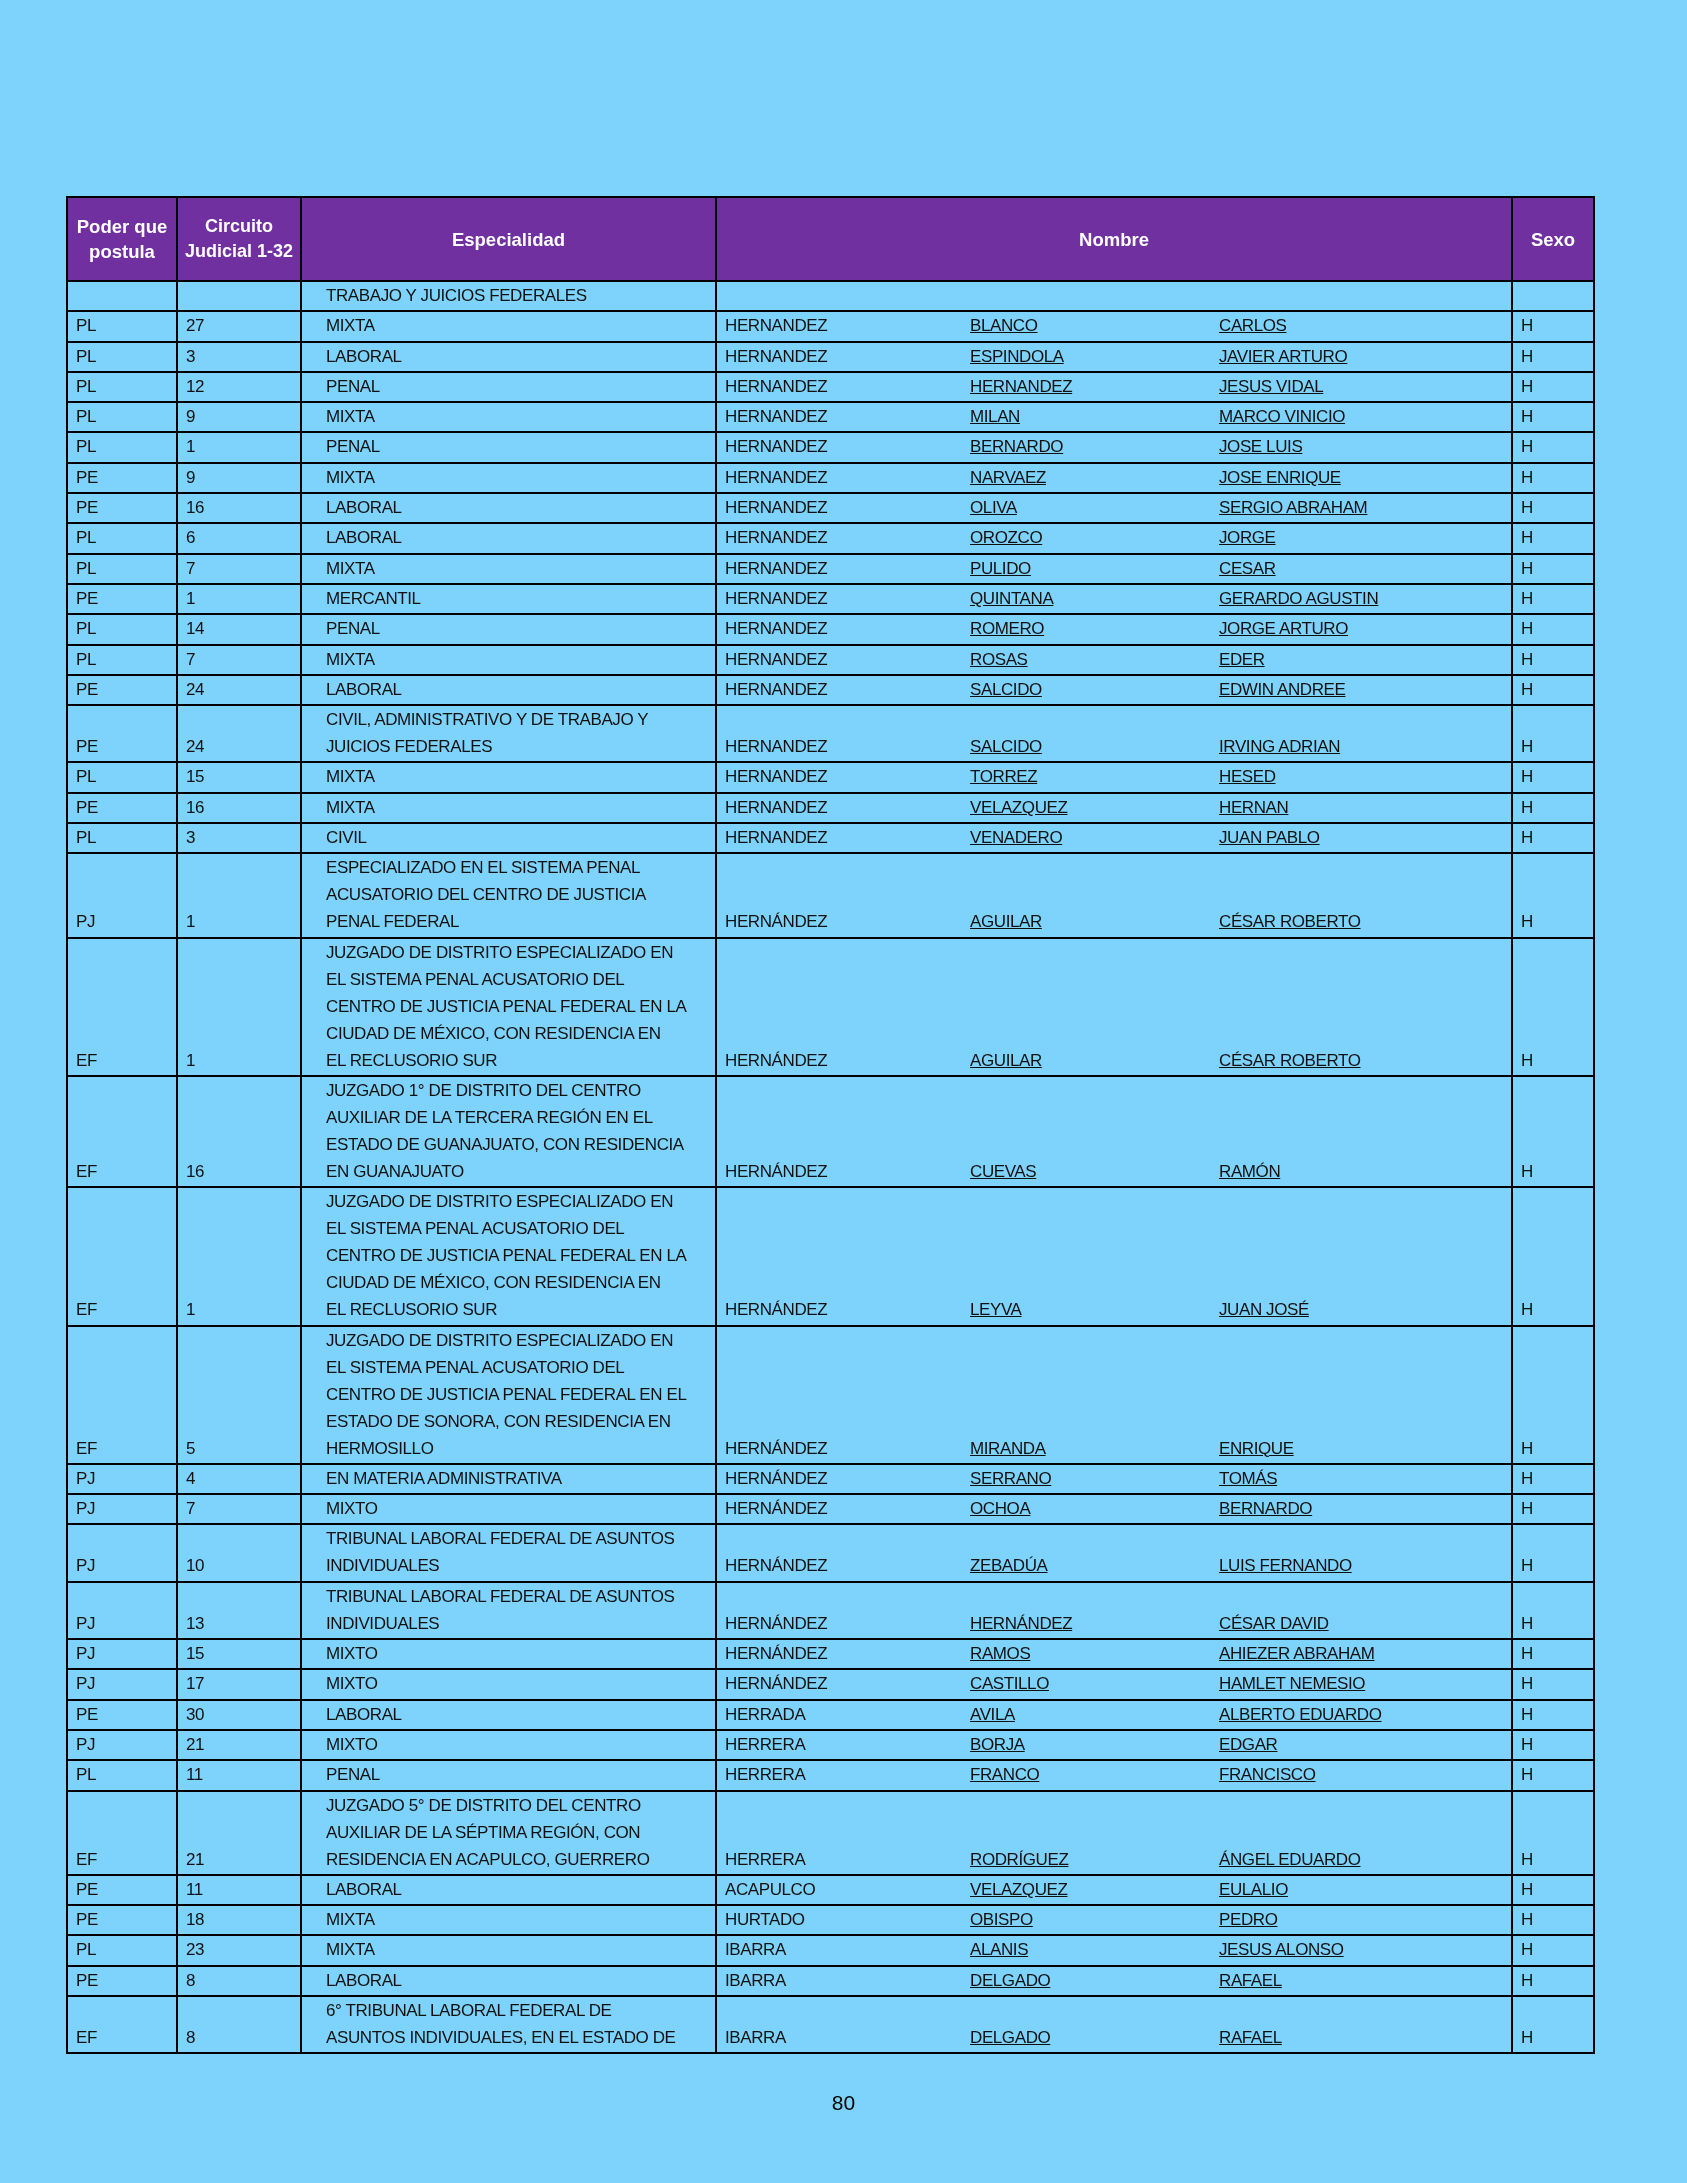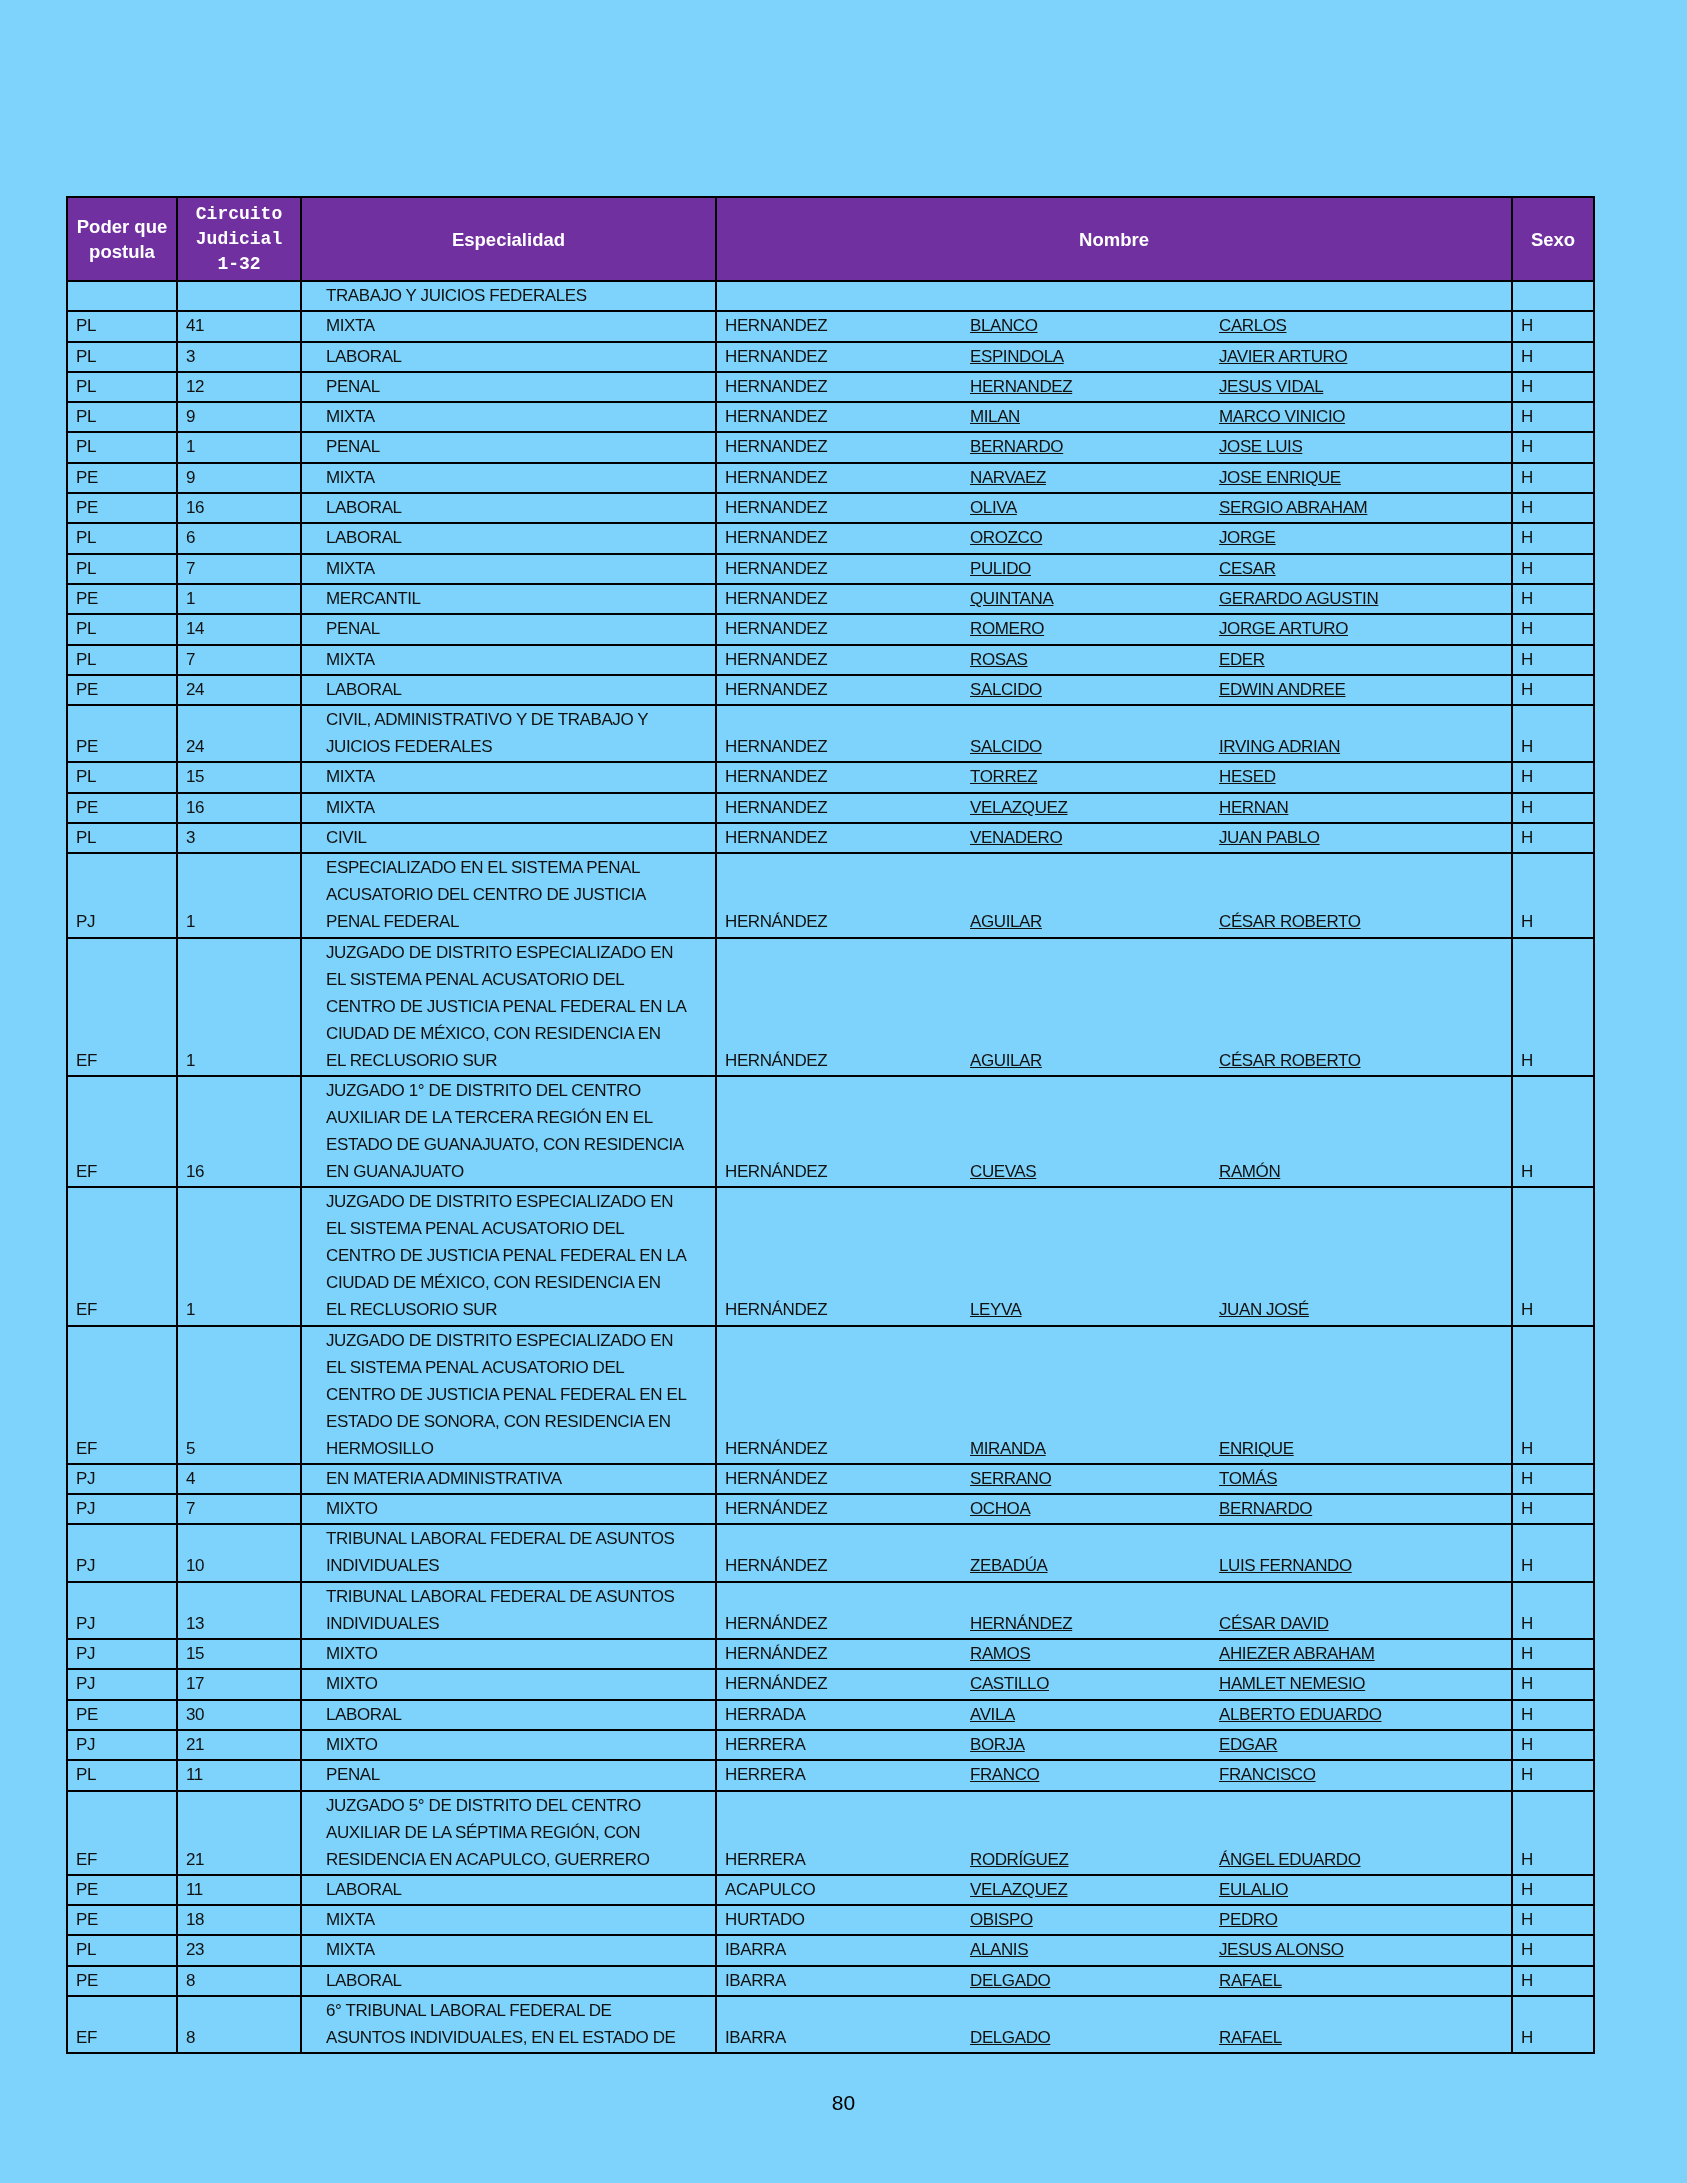--- a/index.html
+++ b/index.html
@@ -14,21 +14,21 @@
   table.grid col.c2 { width: 124px; }
   table.grid col.c3 { width: 415px; }
   table.grid col.c4 { width: 796px; }
   table.grid col.c5 { width: 82px; }
   thead th {
     background: #7030A0; color: #ffffff; height: 82px; padding: 0 2.6px;
     border: 2px solid #000; font-weight: bold; font-size: 18.5px; line-height: 25px;
     text-align: center; vertical-align: middle;
     font-family: "Liberation Sans", sans-serif;
   }
-  thead th.serif { font-family: Liberation Mono, monospace; font-size: 18px; line-height: 25px; }
+  thead th.serif { font-family: Liberation Sans, sans-serif; font-size: 18px; line-height: 25px; }
   tbody td {
     border-left: 2px solid #000; border-right: 2px solid #000;
     border-top: 2.6px solid #000; border-bottom: 2.6px solid #000;
     padding: 0 8px 1.3px 8px; font-size: 17px; line-height: 27px;
     vertical-align: bottom; color: #111; letter-spacing: -0.4px;
     white-space: normal; overflow: hidden;
   }
   .names { display: flex; }
   .names span { display: block; white-space: nowrap; }
   .names .ap1 { width: 245px; }
@@ -71,21 +71,21 @@
         <span class="ap1"></span>
         <span class="ap2"></span>
         <span class="nom"></span>
       </div>
     </td>
     <td></td>
   </tr>
 
   <tr>
     <td>PL</td>
-    <td>41</td>
+    <td>27</td>
     <td class="spec">MIXTA</td>
     <td>
       <div class="names">
         <span class="ap1">HERNANDEZ</span>
         <span class="ap2">BLANCO</span>
         <span class="nom">CARLOS</span>
       </div>
     </td>
     <td>H</td>
   </tr>

